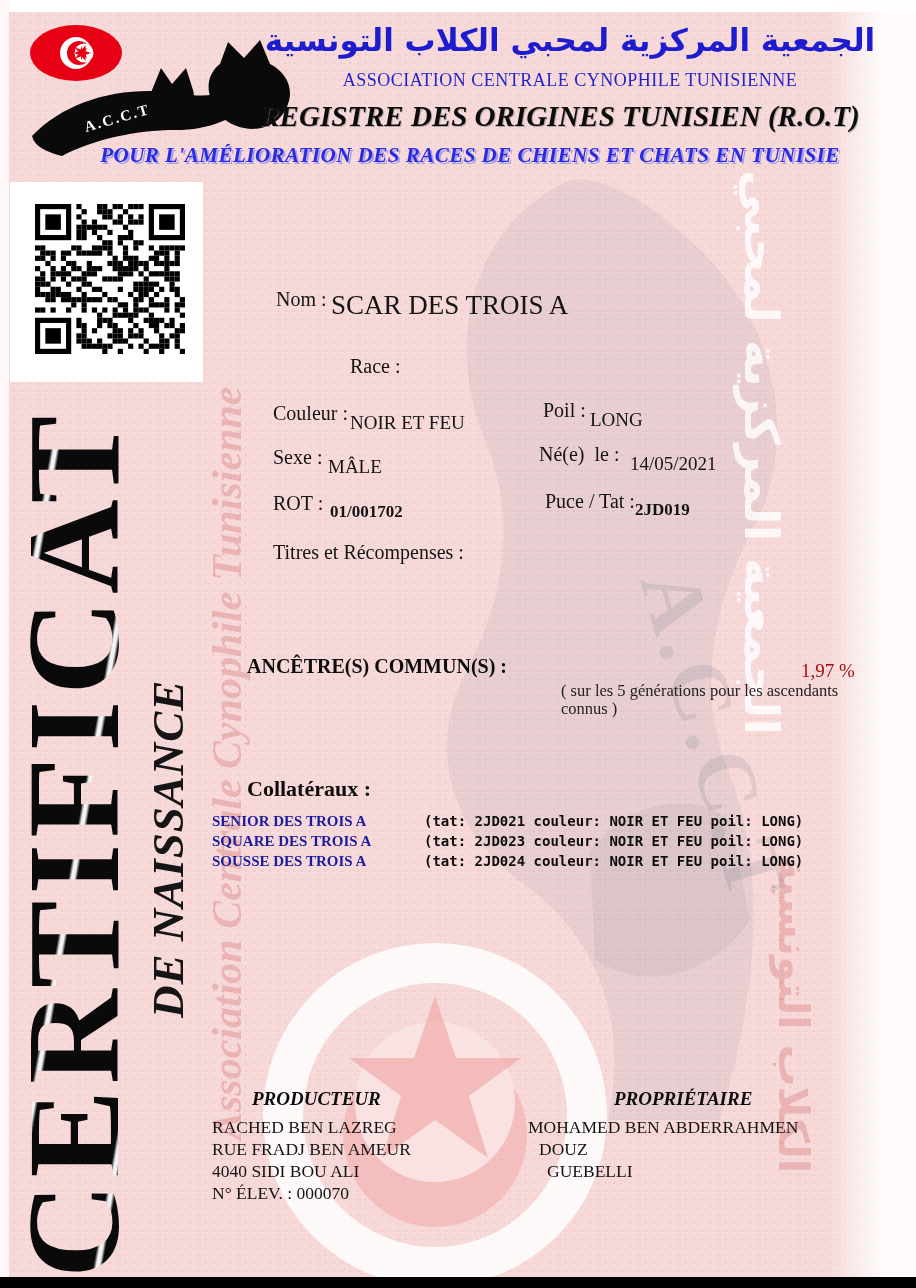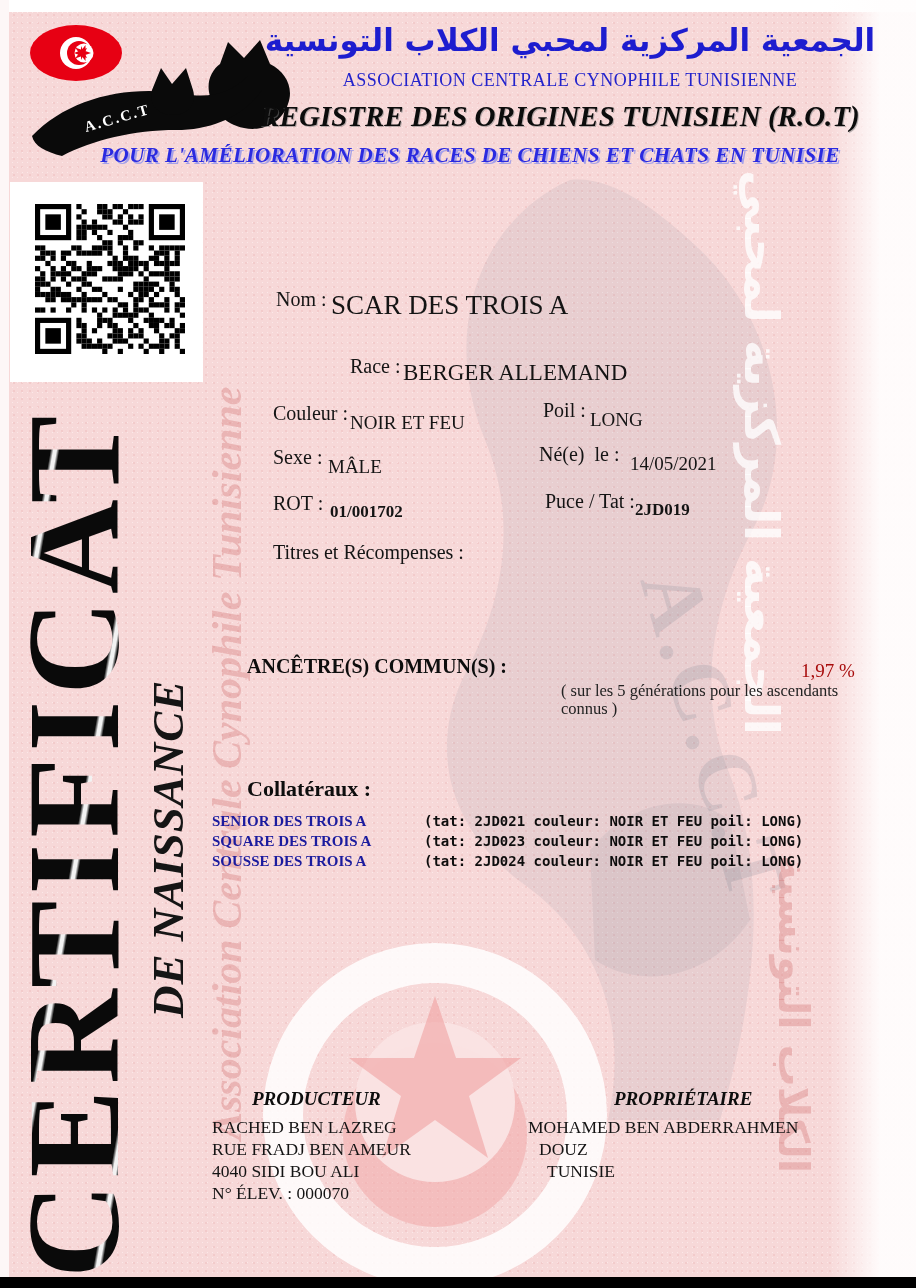--- a/index.html
+++ b/index.html
@@ -461,21 +461,20 @@
       </svg>
   </div>
 
   <div class="abs cert-title">CERTIFICAT</div>
   <div class="abs naissance-title">DE NAISSANCE</div>
 
   <span class="abs lbl" style="left:276px;top:288px;">Nom :</span>
   <span class="abs val big" style="left:331px;top:290px;">SCAR DES TROIS A</span>
 
   <span class="abs lbl" style="left:350px;top:355px;">Race :</span>
-  <span class="abs val med" style="left:403px;top:360px;">BERGER ALLEMAND</span>
 
   <span class="abs lbl" style="left:273px;top:402px;">Couleur :</span>
   <span class="abs val" style="left:350px;top:412px;">NOIR ET FEU</span>
   <span class="abs lbl" style="left:543px;top:399px;">Poil :</span>
   <span class="abs val" style="left:590px;top:409px;">LONG</span>
 
   <span class="abs lbl" style="left:273px;top:446px;">Sexe :</span>
   <span class="abs val" style="left:328px;top:456px;">MÂLE</span>
   <span class="abs lbl" style="left:539px;top:443px;">Né(e)  le :</span>
   <span class="abs val" style="left:630px;top:453px;">14/05/2021</span>
@@ -511,16 +510,16 @@
 
   <span class="abs party-title" style="left:252px;top:1088px;">PRODUCTEUR</span>
   <span class="abs party-line" style="left:212px;top:1117px;">RACHED BEN LAZREG</span>
   <span class="abs party-line" style="left:212px;top:1139px;">RUE FRADJ BEN AMEUR</span>
   <span class="abs party-line" style="left:212px;top:1161px;">4040 SIDI BOU ALI</span>
   <span class="abs party-line" style="left:212px;top:1183px;">N° ÉLEV. : 000070</span>
 
   <span class="abs party-title" style="left:576px;top:1088px;margin-left:38px;">PROPRIÉTAIRE</span>
   <span class="abs party-line" style="left:528px;top:1117px;">MOHAMED BEN ABDERRAHMEN</span>
   <span class="abs party-line" style="left:539px;top:1139px;">DOUZ</span>
-  <span class="abs party-line" style="left:547px;top:1161px;">TUNISIE</span>
+  <span class="abs party-line" style="left:547px;top:1161px;">GUEBELLI</span>
 
   <div class="abs bottom-bar"></div>
 </div>
 
 </body></html>

